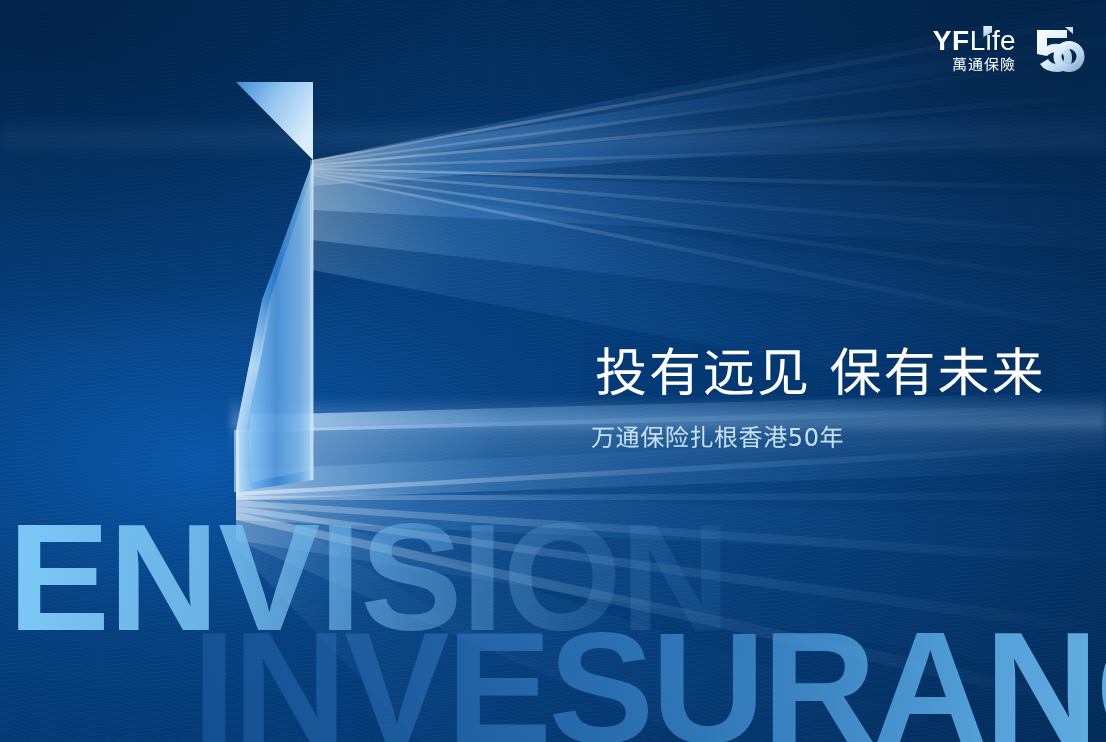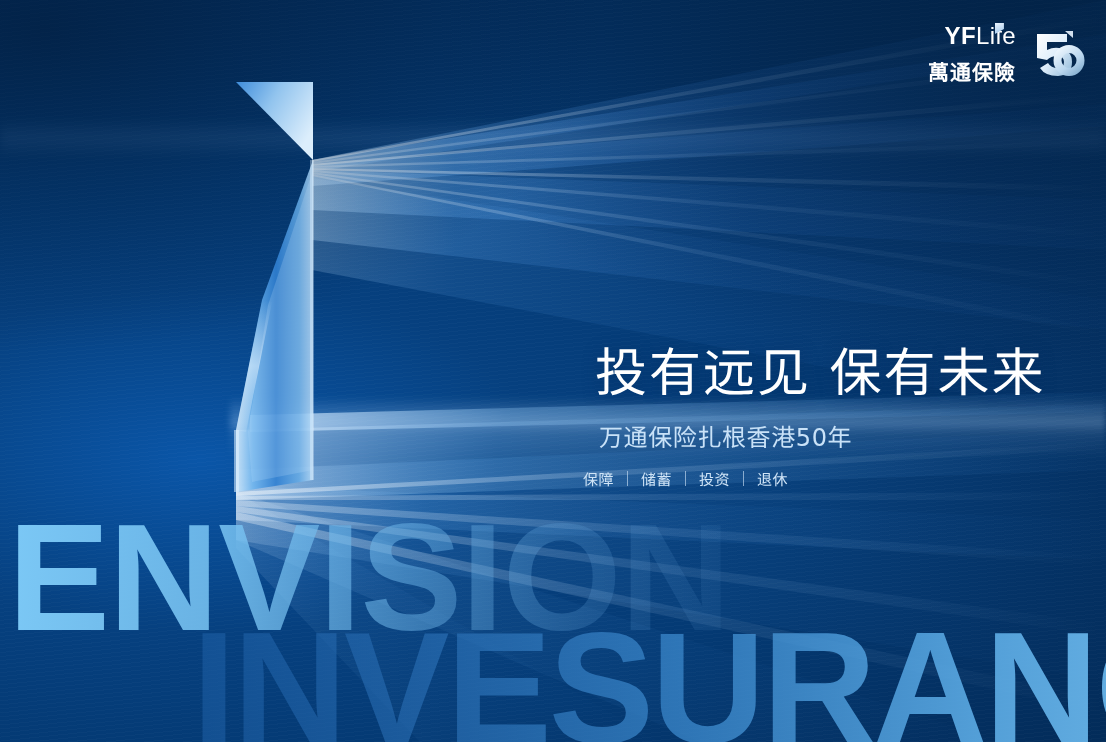--- a/index.html
+++ b/index.html
@@ -63,49 +63,49 @@
   .ribbon{position:absolute; left:0; top:0; width:1106px; height:742px; pointer-events:none;}
 
   
   .logo{
     position:absolute; top:24px; right:18px;
     display:flex; align-items:center; gap:14px;
   }
   .logo-word{display:flex; flex-direction:column; align-items:flex-end; line-height:1;}
   .logo-en{
     position:relative;
-    font-size:24px; letter-spacing:.3px; color:#ffffff; font-weight:400;
+    font-size:28px; letter-spacing:.3px; color:#ffffff; font-weight:400;
   }
   .logo-en b{font-weight:700; letter-spacing:.5px;}
   .logo-en .l-flag{
     position:absolute; top:-1px; left:50.5px;
     width:9px; height:11px;
     background:linear-gradient(160deg,#eaf4ff 0%, #9dc4e8 100%);
     clip-path:polygon(0 0,100% 0,100% 55%,0 100%);
   }
   .logo-cn{
-    margin-top:15px;
-    font-size:21px; font-weight:700; color:#ffffff;
+    margin-top:3px;
+    font-size:15px; font-weight:400; color:#ffffff;
     letter-spacing:1px;
     font-family:"DejaVu Sans","Liberation Sans",sans-serif;
   }
   .logo-50{width:58px; height:52px;}
 
   
   .copy{position:absolute; left:583px; top:331px; width:460px;}
   .headline{
     margin:12px;
     font-size:52px; line-height:1.16; font-weight:400;
     color:#ffffff; letter-spacing:2px;
     font-family:"DejaVu Sans","Liberation Sans",sans-serif;
     text-shadow:0 2px 18px rgba(0,40,90,.45);
     white-space:nowrap;
   }
   .sub{
-    margin:18px 0 0 16px;
+    margin:18px 0 0 8px;
     font-size:24px; line-height:1.42; font-weight:400;
     color:#c9e2f8; letter-spacing:.6px;
     font-family:"DejaVu Sans","Liberation Sans",sans-serif;
   }
   .sub div{white-space:nowrap;}
   .tags{
     margin-top:13px;
     display:flex; align-items:center;
     font-size:15px; color:#cfe4f7; letter-spacing:.5px;
     font-family:"DejaVu Sans","Liberation Sans",sans-serif;
@@ -290,24 +290,15 @@
 
       <path d="M70 6 L86 6 L86 20 Z" fill="#e9f4ff" opacity="0.9"></path>
     </svg>
   </div>
 
   <div class="copy">
     <h1 class="headline">投有远见 保有未来</h1>
     <div class="sub">
       <div>万通保险扎根香港50年</div>
     </div>
-    <div class="tags">
-      <span class="t">保障</span>
-      <span class="sep"></span>
-      <span class="t">储蓄</span>
-      <span class="sep"></span>
-      <span class="t">投资</span>
-      <span class="sep"></span>
-      <span class="t">退休</span>
-    </div>
   </div>
 
 </div>
 
 </body></html>

